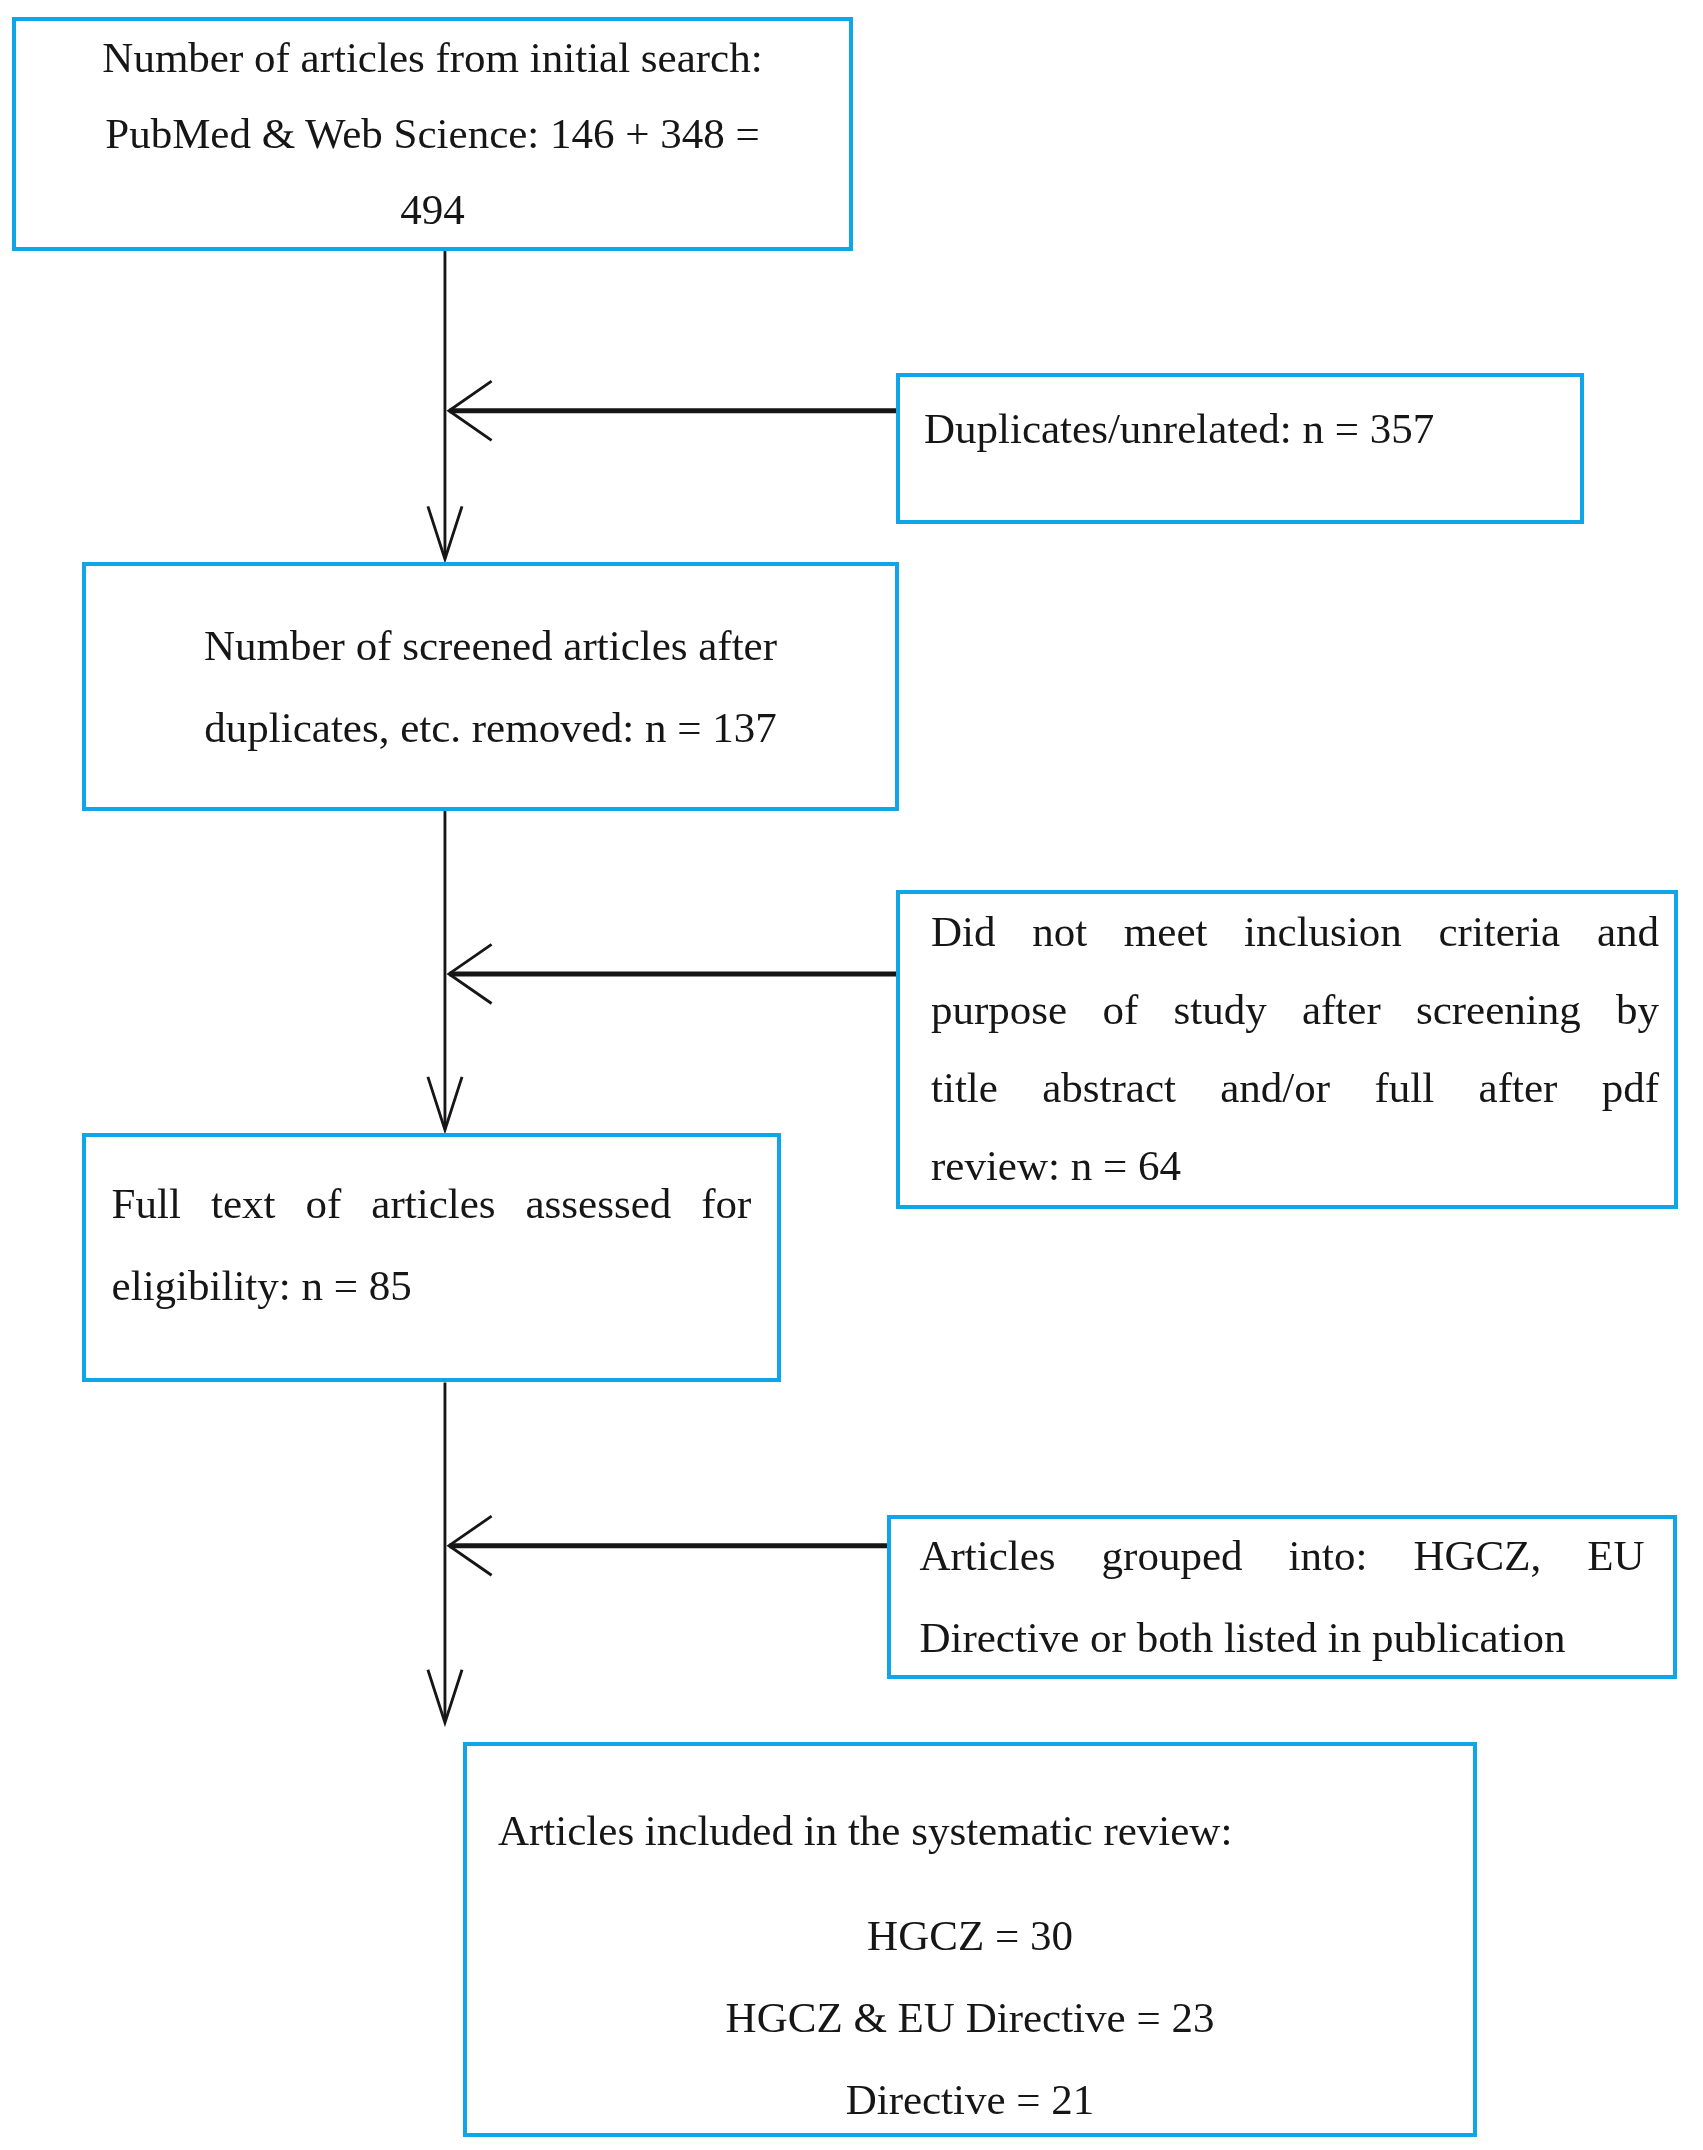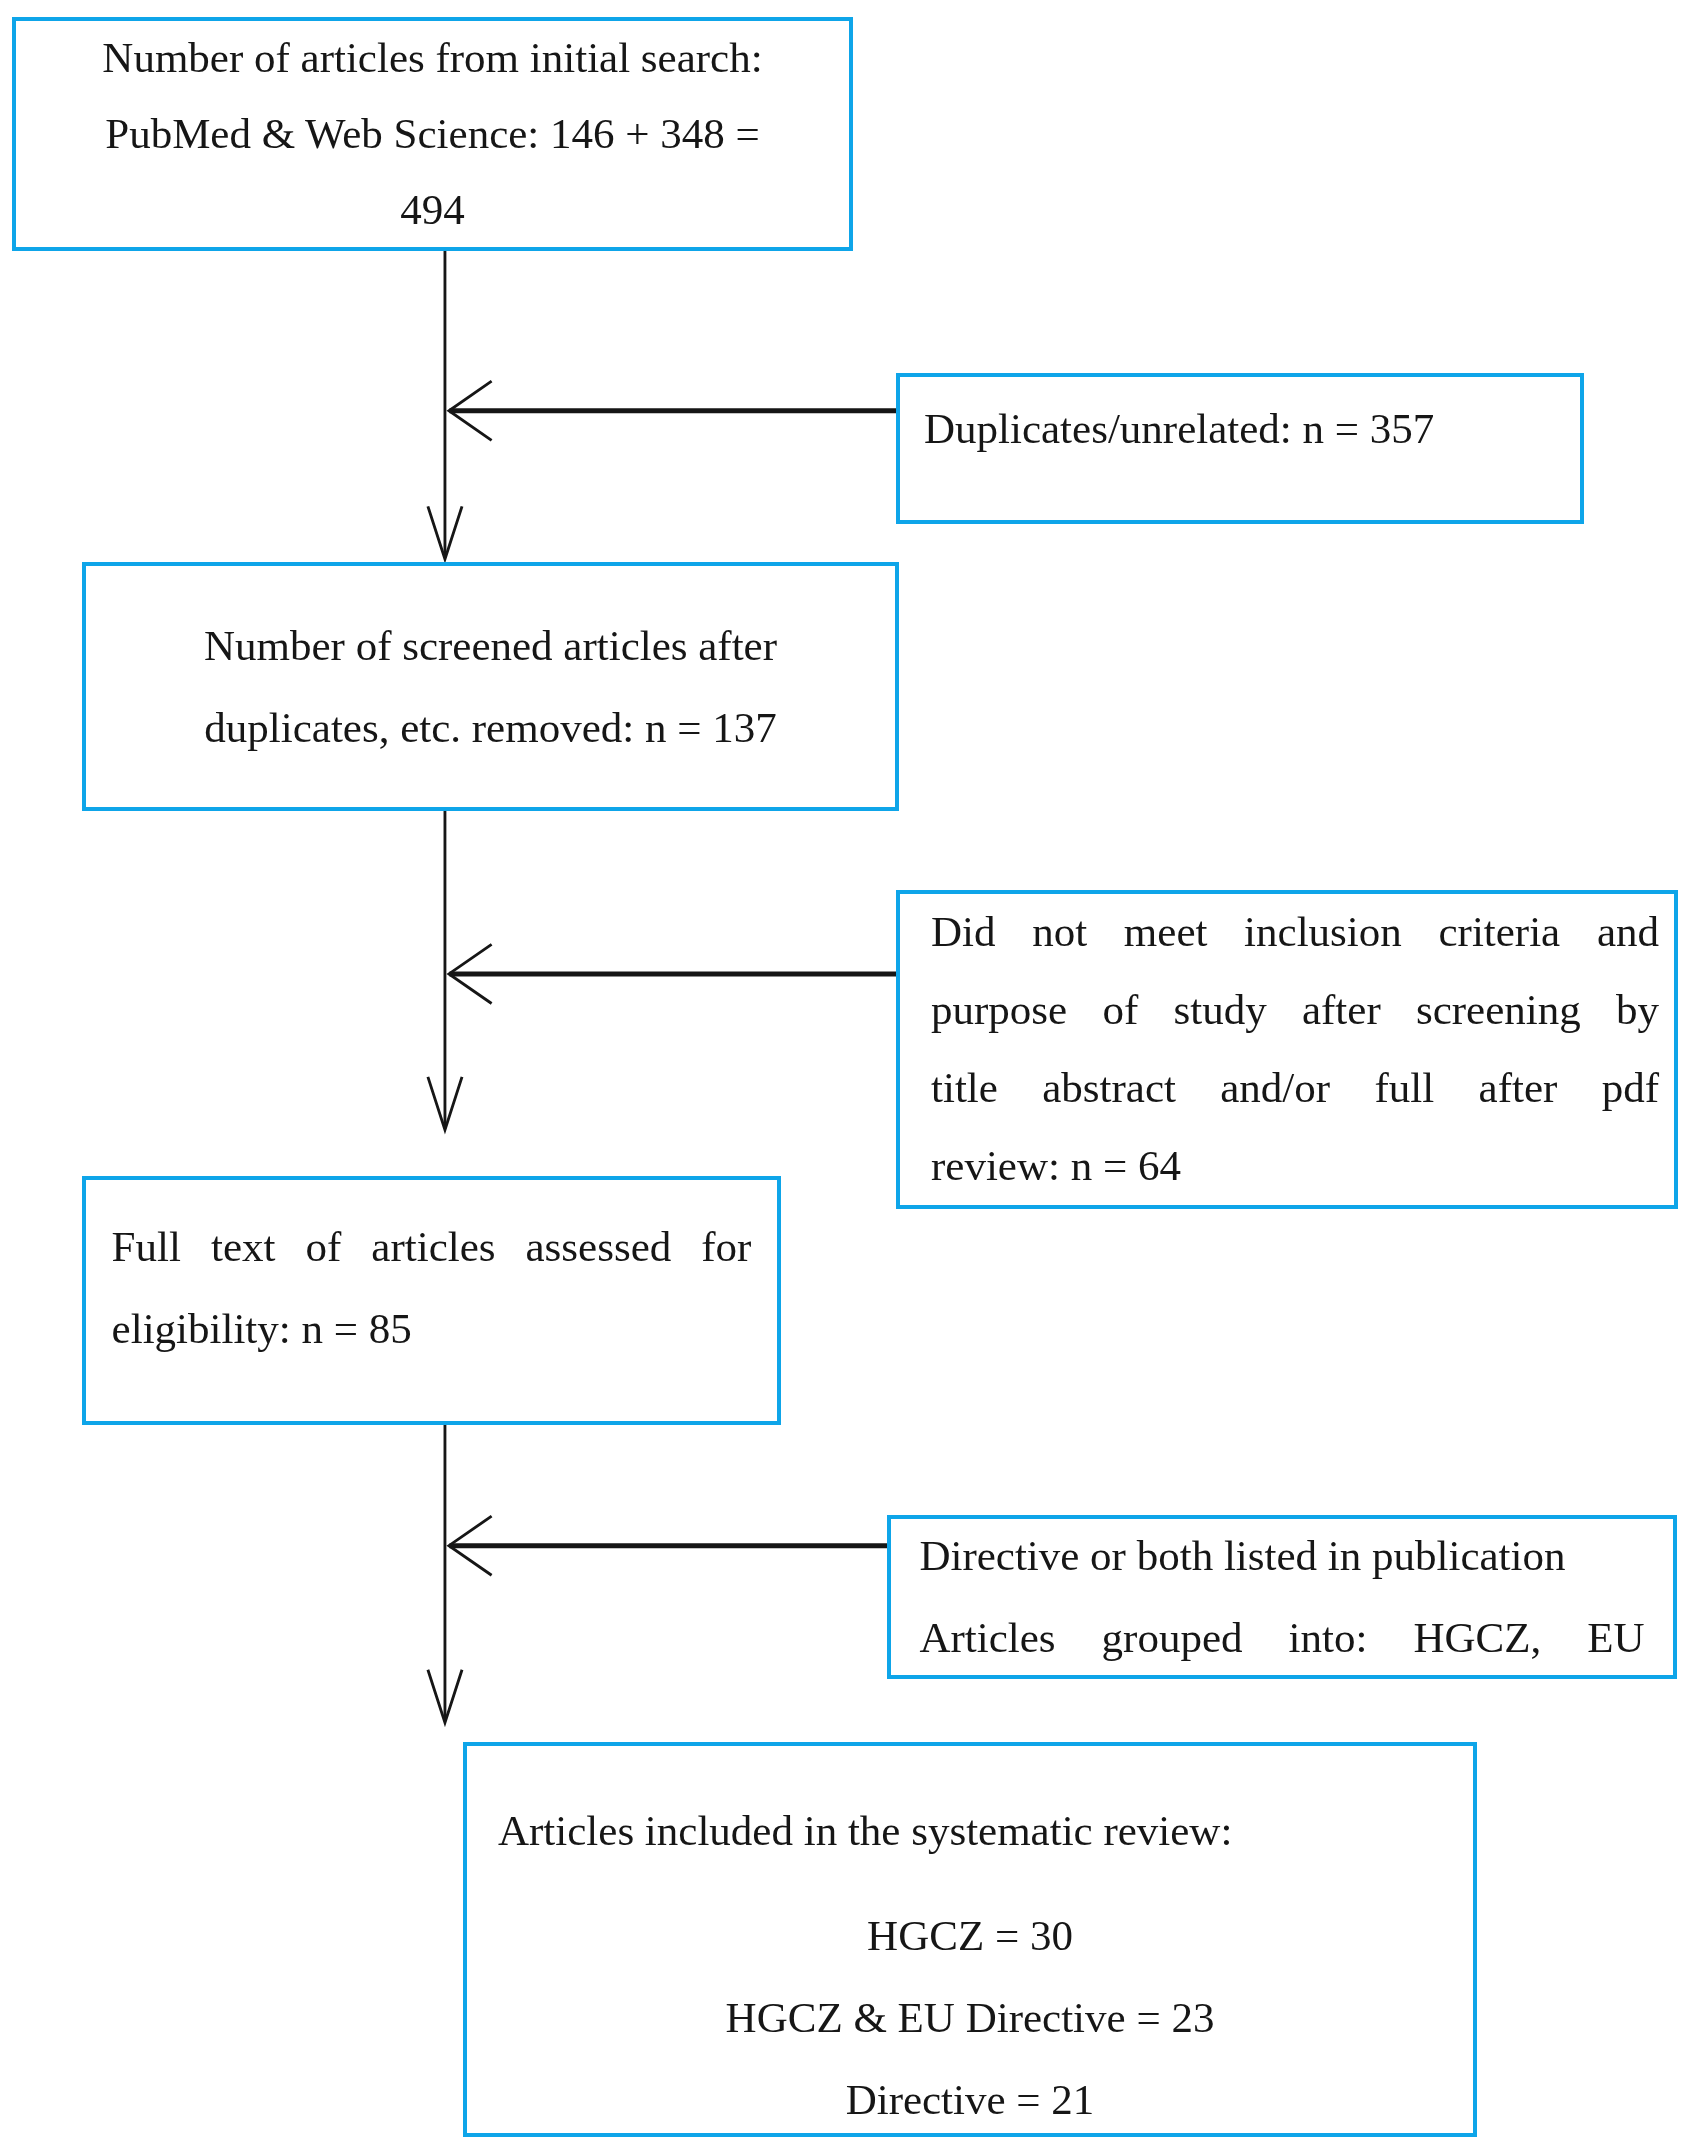--- a/index.html
+++ b/index.html
@@ -32,21 +32,21 @@
   #box-duplicates{ left: 896px; top: 373px;  width: 688px; height: 151px;
                    padding: 11.4px 24px 0 24px; }
 
   #box-screened  { left: 82px;  top: 562px;  width: 817px; height: 249px;
                    justify-content: center; padding: 0 23px; }
 
   #box-excluded  { left: 896px; top: 890px; width: 782px; height: 319px;
                    padding: 17px 15px 0 31px; justify-content: flex-end; }
   #box-excluded .ln { line-height: 78px; }
 
-  #box-fulltext  { left: 82px;  top: 1176px; width: 699px; height: 249px;
+  #box-fulltext  { left: 82px;  top: 1133px; width: 699px; height: 249px;
                    padding: 25.6px 25.6px 0 25.6px; }
 
   #box-grouped   { left: 887px; top: 1515px; width: 790px; height: 164px;
                    justify-content: center; padding: 0 28.4px; }
 
   #box-included  { left: 463px;  top: 1742px; width: 1014px; height: 395px;
                    padding: 44px 31px 0 31px; }
   #box-included .gap { margin-top: 23px; }
 
   #connectors {
@@ -105,22 +105,22 @@
   <div class="ln just">title abstract and/or full after pdf</div>
   <div class="ln left">review: n = 64</div>
 </div>
 
 <div class="box" id="box-fulltext">
   <div class="ln just">Full text of articles assessed for</div>
   <div class="ln left">eligibility: n = 85</div>
 </div>
 
 <div class="box" id="box-grouped">
+  <div class="ln just">Articles grouped into: HGCZ, EU</div>
   <div class="ln left">Directive or both listed in publication</div>
-  <div class="ln just">Articles grouped into: HGCZ, EU</div>
 </div>
 
 <div class="box" id="box-included">
   <div class="ln left">Articles included in the systematic review:</div>
   <div class="ln center gap">HGCZ = 30</div>
   <div class="ln center">HGCZ &amp; EU Directive = 23</div>
   <div class="ln center">Directive = 21</div>
 </div>
 
 

